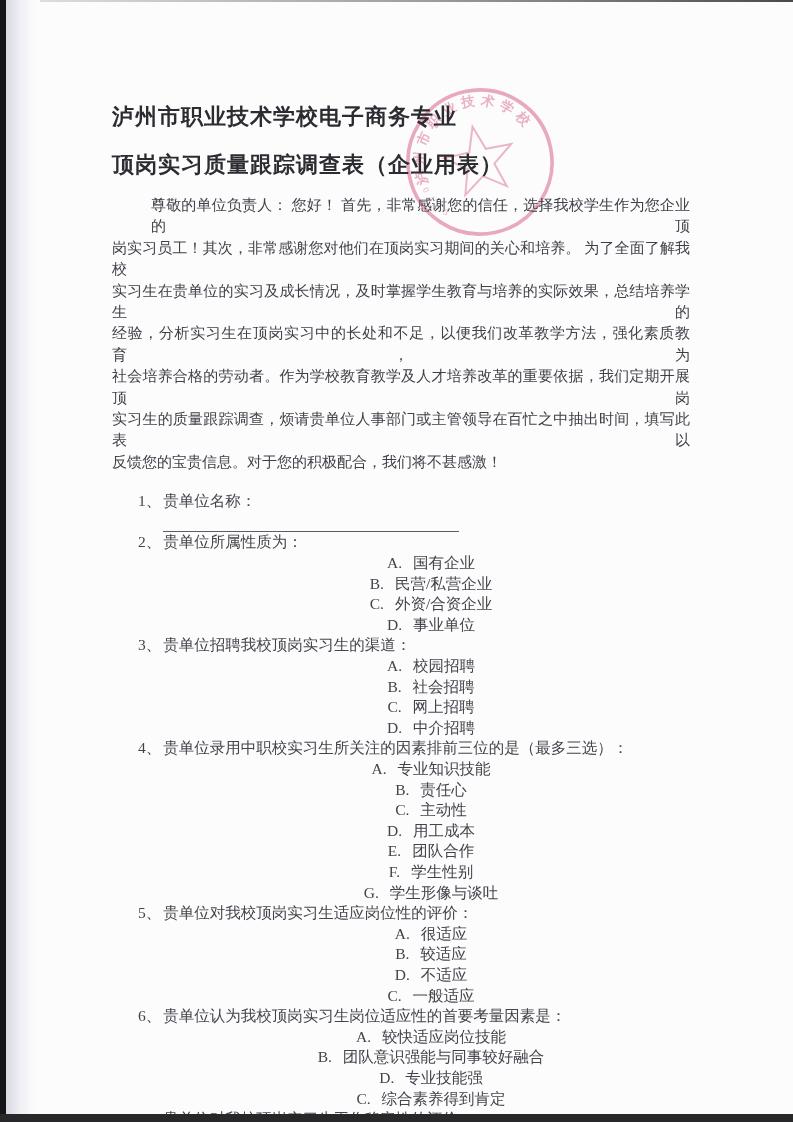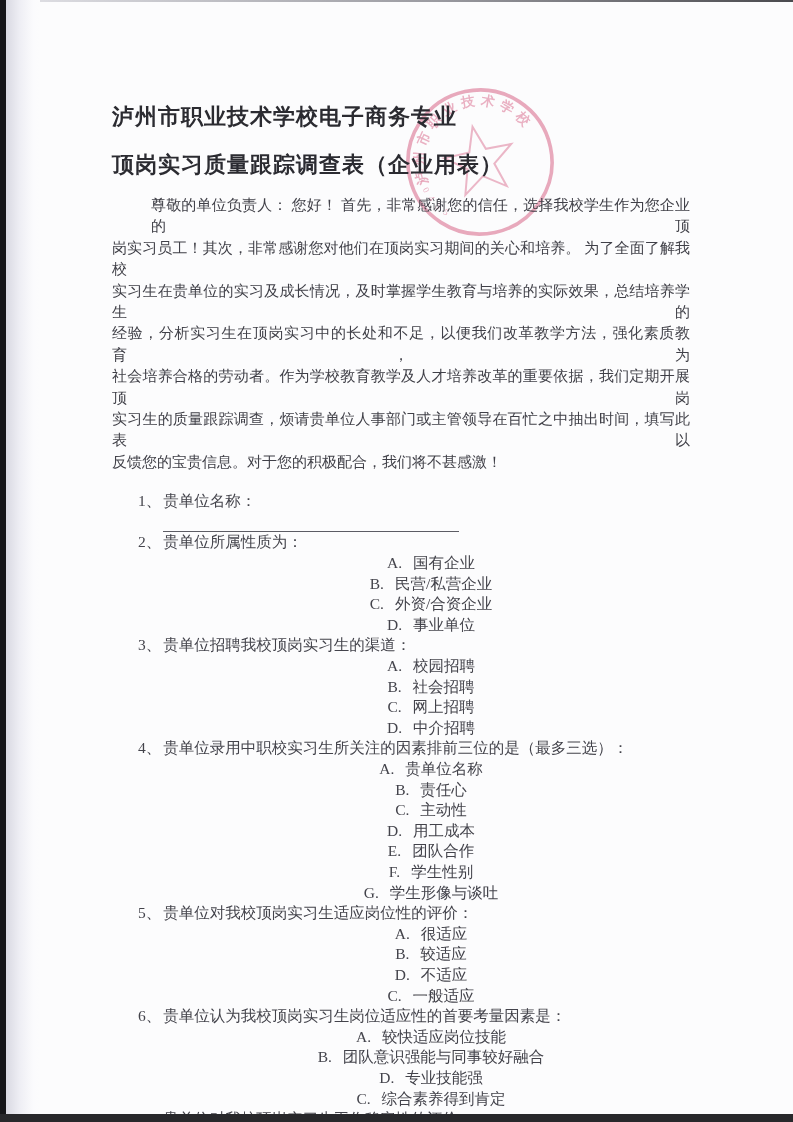--- a/index.html
+++ b/index.html
@@ -88,21 +88,21 @@
         <div class="option"><span class="opt-label">A.</span><span>国有企业</span></div>
         <div class="option"><span class="opt-label">B.</span><span>民营/私营企业</span></div>
         <div class="option"><span class="opt-label">C.</span><span>外资/合资企业</span></div>
         <div class="option"><span class="opt-label">D.</span><span>事业单位</span></div>
         <div class="q-line"><span class="q-num">3、</span><span>贵单位招聘我校顶岗实习生的渠道：</span></div>
         <div class="option"><span class="opt-label">A.</span><span>校园招聘</span></div>
         <div class="option"><span class="opt-label">B.</span><span>社会招聘</span></div>
         <div class="option"><span class="opt-label">C.</span><span>网上招聘</span></div>
         <div class="option"><span class="opt-label">D.</span><span>中介招聘</span></div>
         <div class="q-line"><span class="q-num">4、</span><span>贵单位录用中职校实习生所关注的因素排前三位的是（最多三选）：</span></div>
-        <div class="option"><span class="opt-label">A.</span><span>贵单位名称</span></div>
+        <div class="option"><span class="opt-label">A.</span><span>专业知识技能</span></div>
         <div class="option"><span class="opt-label">B.</span><span>责任心</span></div>
         <div class="option"><span class="opt-label">C.</span><span>主动性</span></div>
         <div class="option"><span class="opt-label">D.</span><span>用工成本</span></div>
         <div class="option"><span class="opt-label">E.</span><span>团队合作</span></div>
         <div class="option"><span class="opt-label">F.</span><span>学生性别</span></div>
         <div class="option"><span class="opt-label">G.</span><span>学生形像与谈吐</span></div>
         <div class="q-line"><span class="q-num">5、</span><span>贵单位对我校顶岗实习生适应岗位性的评价：</span></div>
         <div class="option"><span class="opt-label">A.</span><span>很适应</span></div>
         <div class="option"><span class="opt-label">B.</span><span>较适应</span></div>
         <div class="option"><span class="opt-label">D.</span><span>不适应</span></div>

